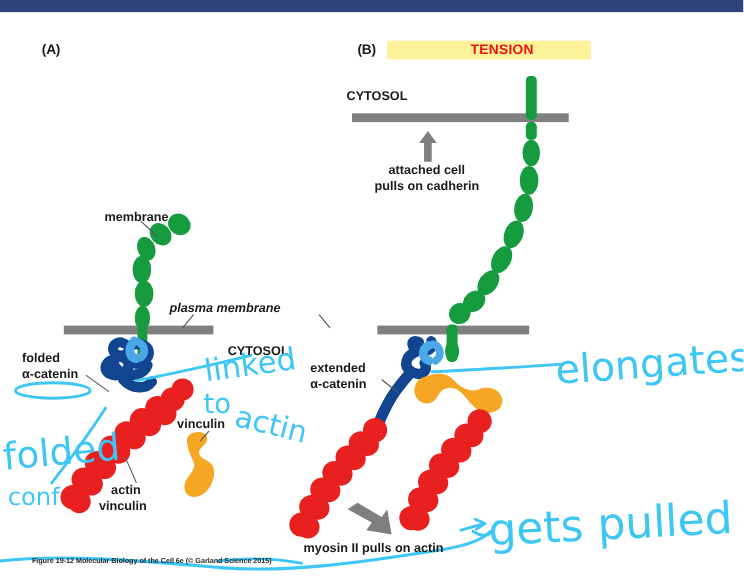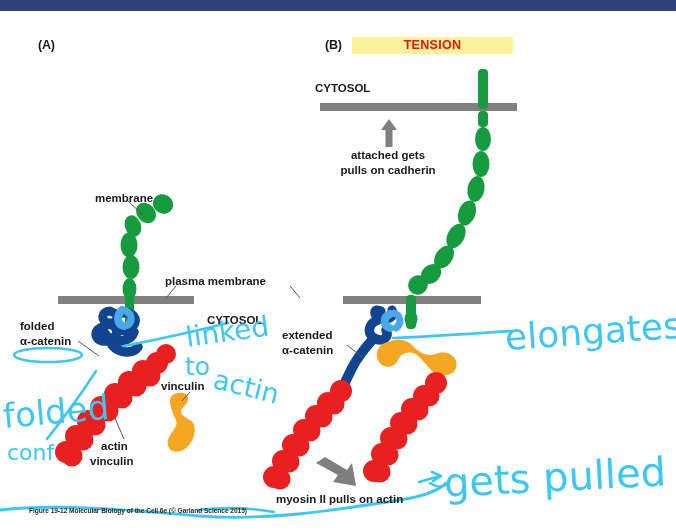--- a/index.html
+++ b/index.html
@@ -252,38 +252,38 @@
       <path d="M419,471 L440,465" stroke="#3ec6f5" stroke-width="2.6" fill="none" stroke-linecap="round"></path>
       <path d="M432,461 L441,465 L433,470" stroke="#3ec6f5" stroke-width="2.6" fill="none" stroke-linecap="round" stroke-linejoin="round"></path>
 
       <path d="M198,499 C224,496 252,497 274,501" stroke="#3ec6f5" stroke-width="2.6" fill="none" stroke-linecap="round"></path>
     </svg>
 
     <div class="panel-letter" style="left:38px; top:27px;">(A)</div>
 
     <div class="lbl" style="left:95px; top:181px;">membrane</div>
 
-    <div class="lbl" style="left:165px; top:264px;">plasma membrane</div>
+    <div class="lbl" style="left:154px; top:264px;font-style:italic;">plasma membrane</div>
 
     <div class="lbl" style="left:207px; top:303px;">CYTOSOL</div>
 
     <div class="lbl" style="left:20px; top:309px;">folded</div>
     <div class="lbl" style="left:20px; top:324px;">α-catenin</div>
 
     <div class="lbl" style="left:161px; top:369px;">vinculin</div>
 
     <div class="lbl" style="left:101px; top:429px;">actin</div>
     <div class="lbl" style="left:90px; top:444px;">vinculin</div>
 
     <div class="panel-letter" style="left:325px; top:27px;">(B)</div>
-    <div class="title-chip chip-b" style="left:352px; top:26px; width:161px; height:17px;">TENSION</div>
+    <div class="title-chip chip-b" style="left:352px; top:26px; width:161px; height:17px;padding-left:24px;">TENSION</div>
 
     <div class="lbl" style="left:315px; top:71px;">CYTOSOL</div>
 
-    <div class="lbl ctr" style="left:330px; top:138px; width:116px;">attached gets</div>
+    <div class="lbl ctr" style="left:330px; top:138px; width:116px;">attached cell</div>
     <div class="lbl ctr" style="left:330px; top:153px; width:116px;">pulls on cadherin</div>
 
     <div class="lbl" style="left:282px; top:318px;">extended</div>
     <div class="lbl" style="left:282px; top:333px;">α-catenin</div>
 
     <div class="lbl" style="left:234px; top:482px;padding-left:42px;">myosin II pulls on actin</div>
 
     <div class="caption" style="left:29px; top:496px;">Figure 19-12  Molecular Biology of the Cell 6e (© Garland Science 2015)</div>
 
     <div class="hand" style="left:3px; top:385px; font-size:34px; transform:rotate(-5deg); transform-origin:left center;">folded</div>

